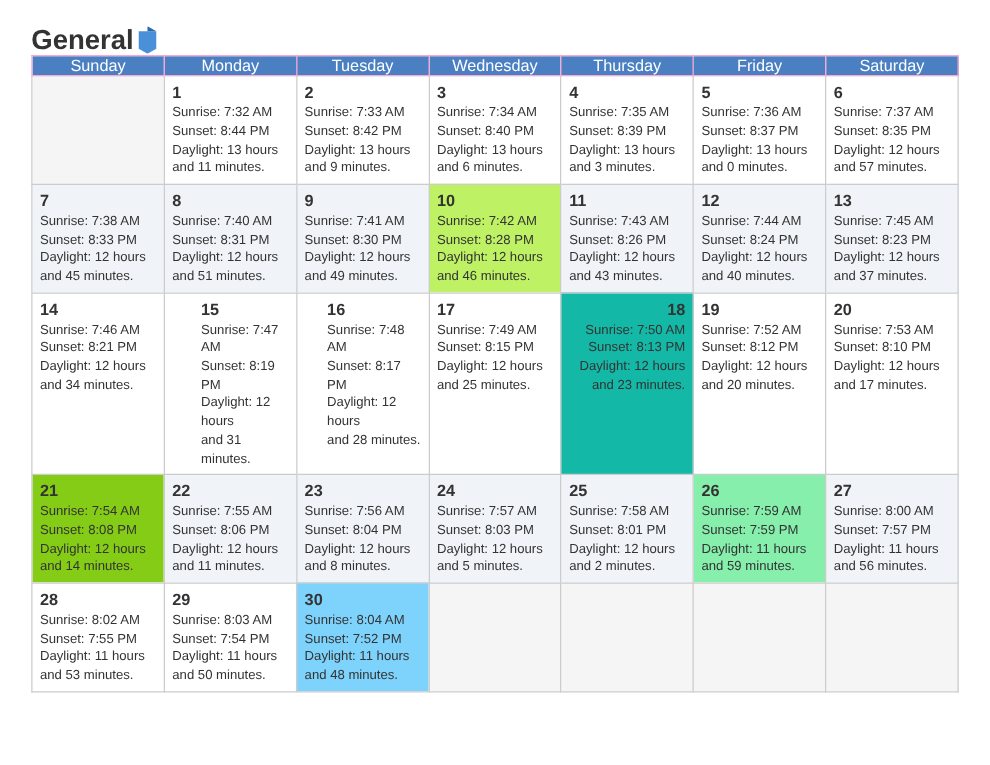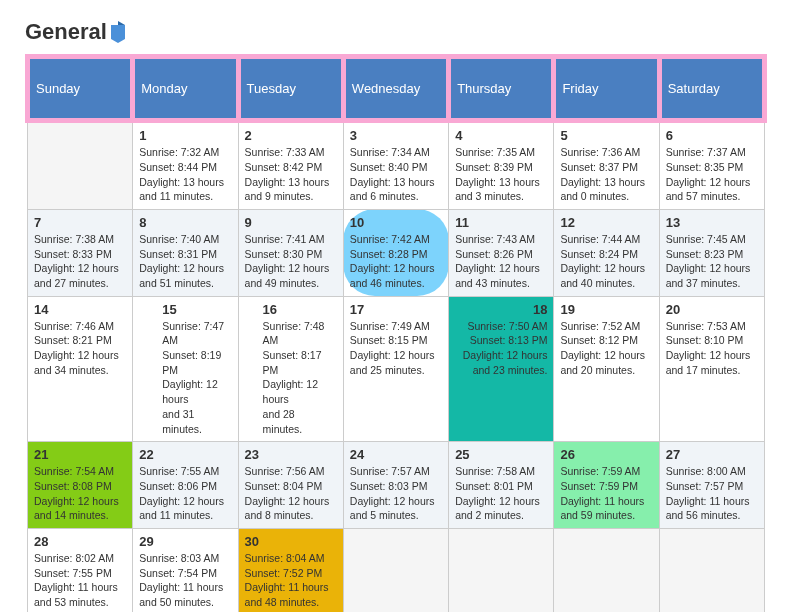--- a/index.html
+++ b/index.html
@@ -7,21 +7,20 @@
       font-family: Arial, sans-serif;
       background: #fff;
       width: 792px;
       min-height: 612px;
       padding: 20px 25px;
     }
     .header {
       display: flex;
       justify-content: space-between;
       align-items: flex-start;
-      margin-bottom: 10px;
     }
     .logo {
       display: flex;
       align-items: center;
     }
     .logo-text {
       font-size: 22px;
       font-weight: bold;
       color: #333;
       line-height: 1.1;
@@ -44,25 +43,25 @@
       color: #555;
     }
     .calendar {
       width: 100%;
       border-collapse: collapse;
       font-size: 11px;
     }
     .calendar th {
       background: #4a7fc1;
       color: #fff;
-      padding: 22px 6px;
-      text-align: left;
+      padding: 0 6px;
+      text-align: center;
       font-size: 13px;
       font-weight: normal;
-      border: 5px solid #f9a8d4;
+      border: 1px solid #f9a8d4;
     }
     .calendar td {
       border: 1px solid #ccc;
       vertical-align: top;
       padding: 5px 6px;
       height: 80px;
       width: calc(100% / 7);
     }
     .day-number {
       font-size: 13px;
@@ -142,31 +141,31 @@
           <div class="day-info"><span>Sunrise: 7:36 AM</span><br><span>Sunset: 8:37 PM</span><br><span>Daylight: 13 hours</span><br><span>and 0 minutes.</span></div>
         </td>
         <td style="background: rgb(255, 255, 255);">
           <span class="day-number">6</span>
           <div class="day-info"><span>Sunrise: 7:37 AM</span><br><span>Sunset: 8:35 PM</span><br><span>Daylight: 12 hours</span><br><span>and 57 minutes.</span></div>
         </td>
       </tr>
       <tr>
         <td style="background: rgb(240, 244, 248);">
           <span class="day-number">7</span>
-          <div class="day-info"><span>Sunrise: 7:38 AM</span><br><span>Sunset: 8:33 PM</span><br><span>Daylight: 12 hours</span><br><span>and 27 minutes.</span></div>
+          <div class="day-info"><span>Sunrise: 7:38 AM</span><br><span>Sunset: 8:33 PM</span><br><span>Daylight: 12 hours</span><br><span>and 45 minutes.</span></div>
         </td>
         <td style="background: rgb(240, 244, 248);">
           <span class="day-number">8</span>
           <div class="day-info"><span>Sunrise: 7:40 AM</span><br><span>Sunset: 8:31 PM</span><br><span>Daylight: 12 hours</span><br><span>and 51 minutes.</span></div>
         </td>
         <td style="background: rgb(240, 244, 248);">
           <span class="day-number">9</span>
           <div class="day-info"><span>Sunrise: 7:41 AM</span><br><span>Sunset: 8:30 PM</span><br><span>Daylight: 12 hours</span><br><span>and 49 minutes.</span></div>
         </td>
-        <td style="background: #7dd3fc; border-radius: 32px;">
+        <td style="background: #bef264;">
           <span class="day-number">10</span>
           <div class="day-info"><span>Sunrise: 7:42 AM</span><br><span>Sunset: 8:28 PM</span><br><span>Daylight: 12 hours</span><br><span>and 46 minutes.</span></div>
         </td>
         <td style="background: rgb(240, 244, 248);">
           <span class="day-number">11</span>
           <div class="day-info"><span>Sunrise: 7:43 AM</span><br><span>Sunset: 8:26 PM</span><br><span>Daylight: 12 hours</span><br><span>and 43 minutes.</span></div>
         </td>
         <td style="background: rgb(240, 244, 248);">
           <span class="day-number">12</span>
           <div class="day-info"><span>Sunrise: 7:44 AM</span><br><span>Sunset: 8:24 PM</span><br><span>Daylight: 12 hours</span><br><span>and 40 minutes.</span></div>
@@ -238,21 +237,21 @@
       </tr>
       <tr>
         <td style="background: rgb(255, 255, 255);">
           <span class="day-number">28</span>
           <div class="day-info"><span>Sunrise: 8:02 AM</span><br><span>Sunset: 7:55 PM</span><br><span>Daylight: 11 hours</span><br><span>and 53 minutes.</span></div>
         </td>
         <td style="background: rgb(255, 255, 255); margin-top: 35px;">
           <span class="day-number">29</span>
           <div class="day-info"><span>Sunrise: 8:03 AM</span><br><span>Sunset: 7:54 PM</span><br><span>Daylight: 11 hours</span><br><span>and 50 minutes.</span></div>
         </td>
-        <td style="background: #eab308;">
+        <td style="background: #7dd3fc;">
           <span class="day-number">30</span>
           <div class="day-info"><span>Sunrise: 8:04 AM</span><br><span>Sunset: 7:52 PM</span><br><span>Daylight: 11 hours</span><br><span>and 48 minutes.</span></div>
         </td>
         <td class="empty-cell" style="background: rgb(245, 245, 245);"></td>
         <td class="empty-cell" style="background: rgb(245, 245, 245);"></td>
         <td class="empty-cell" style="background: rgb(245, 245, 245);"></td>
         <td class="empty-cell" style="background: rgb(245, 245, 245);"></td>
       </tr>
     </tbody>
 </table>

